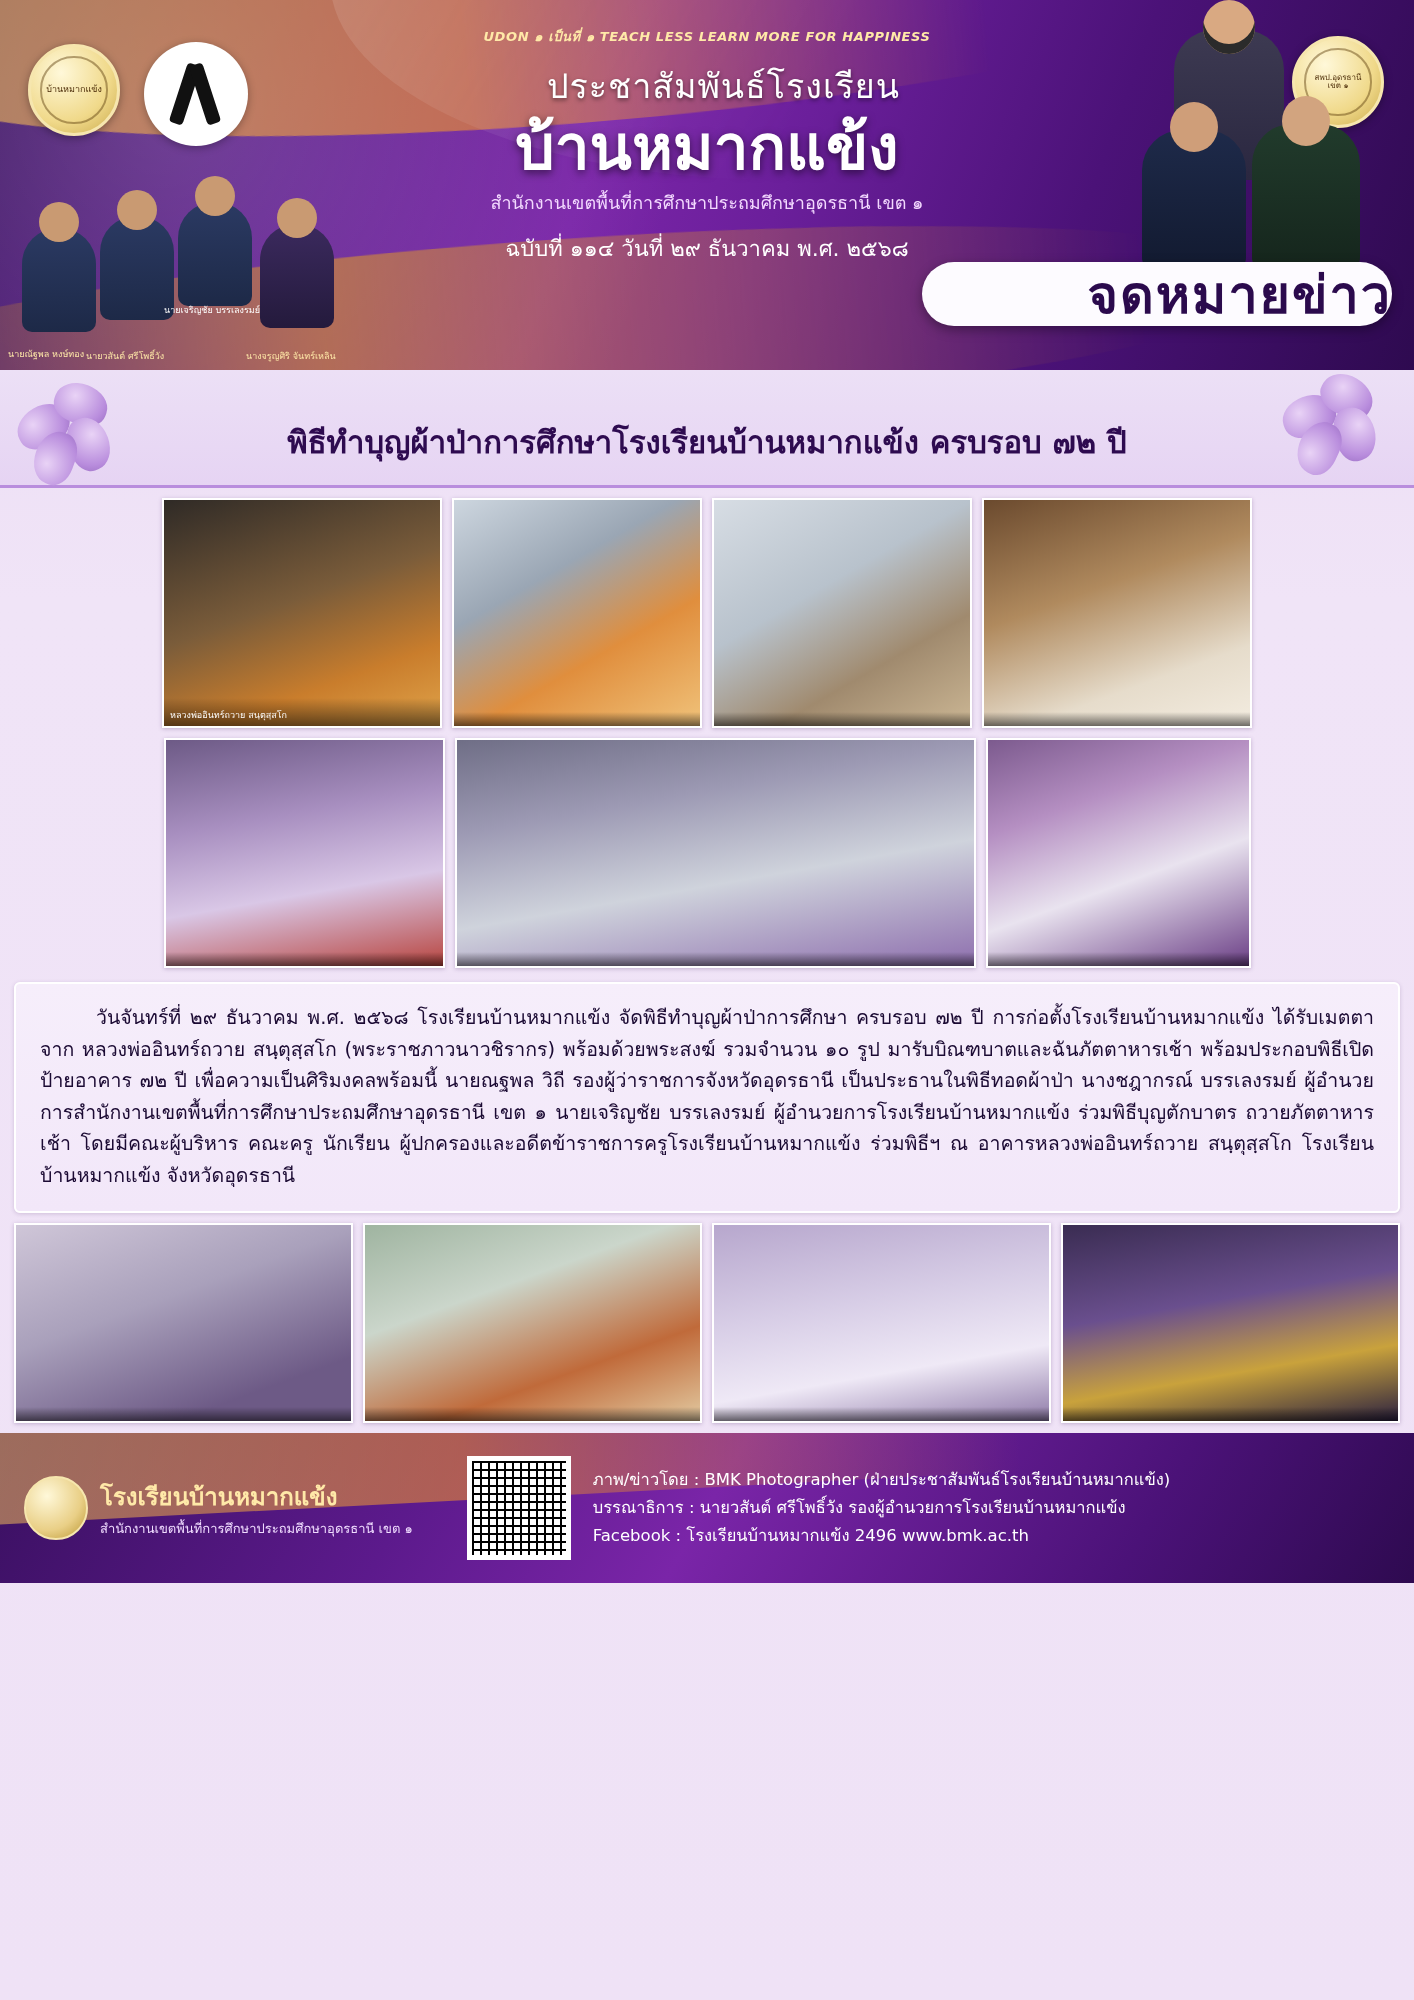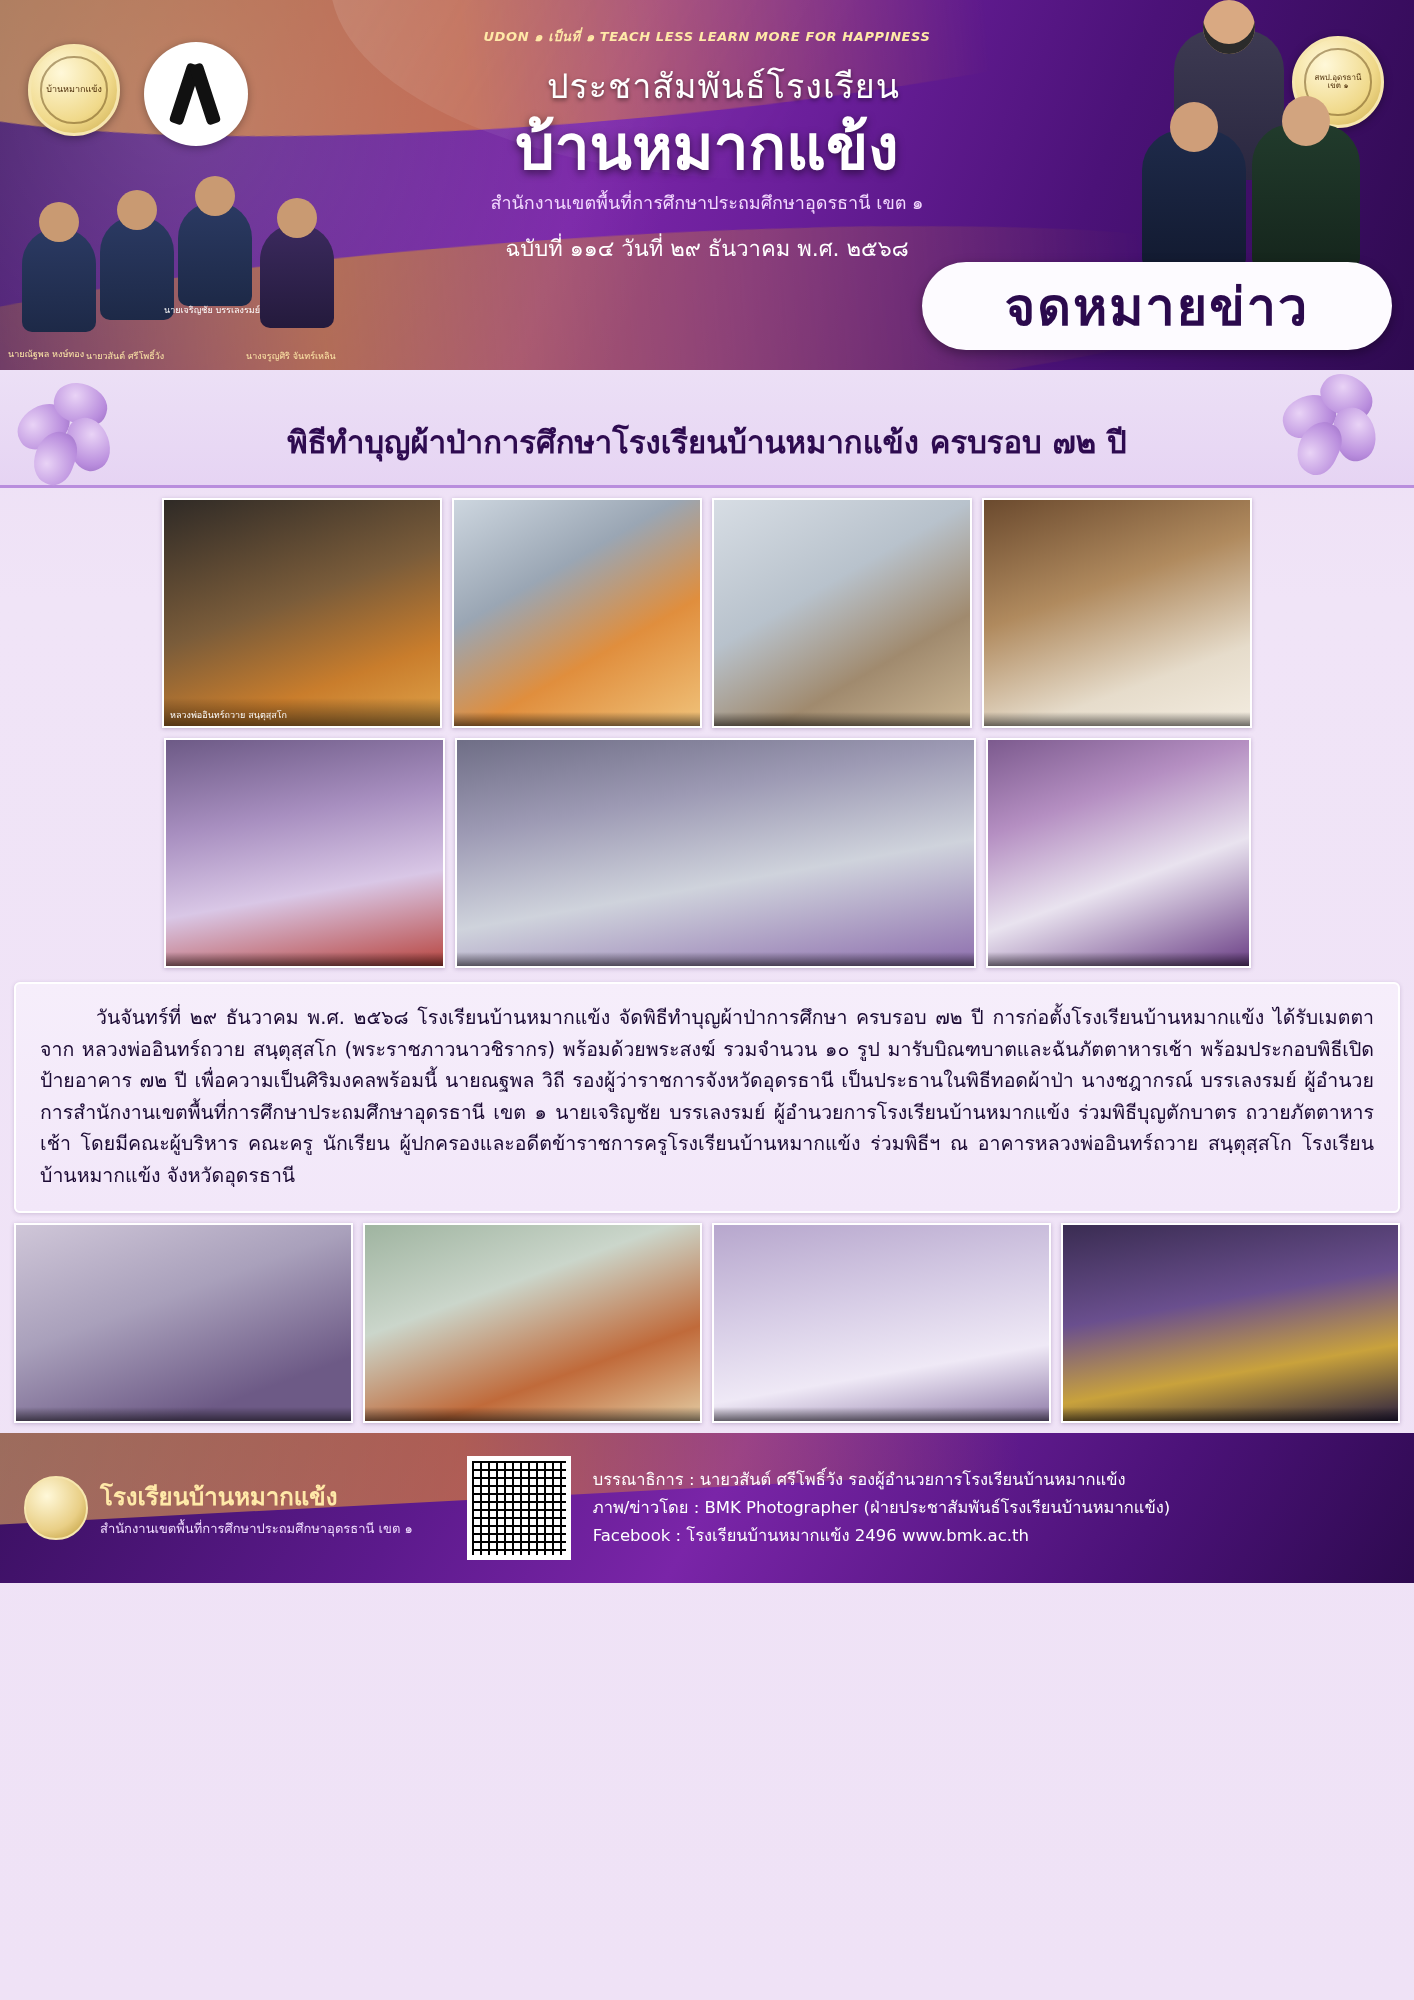--- a/index.html
+++ b/index.html
@@ -74,23 +74,23 @@
     color:#ffe9a8; font-size:13px; letter-spacing:.6px; font-weight:bold;font-style:italic;
   }
   .hdr-title1 { color:#ffffff; font-size:34px; font-weight:normal; margin-top:12px; letter-spacing:1px;
     text-shadow: 0 2px 4px rgba(0,0,0,.5); padding-left: 33px; }
   .hdr-title2 { color:#ffffff; font-size:62px; font-weight:bold; line-height:1.05; margin-top:2px;
     text-shadow: 0 3px 8px rgba(0,0,0,.55); }
   .hdr-sub { color:#f3d9ff; font-size:18px; margin-top:8px; }
   .hdr-issue { color:#ffffff; font-size:22px; margin-top:14px; }
 
   .newsletter-pill {
-    position:absolute; right:22px; top:262px; width:470px; height:88px;
+    position:absolute; right:22px; top:262px; width:470px; height:64px;
     background:#fdfbff; border-radius:48px;
-    display:flex; align-items:center; justify-content:center;
+    display:flex; align-items:center; justify-content:flex-end;
     box-shadow: 0 4px 12px rgba(0,0,0,.35);
   }
   .newsletter-pill span { font-size:52px; font-weight:bold; color:#2b0a4d; letter-spacing:2px; }
 
   
   .people-left { position:absolute; left:14px; top:218px; width:360px; height:150px; }
   .person {
     position:absolute; bottom:36px; width:74px; height:104px; border-radius:36px 36px 10px 10px;
     background: linear-gradient(180deg,#2b3a63 0%, #1d2947 100%);
   }
@@ -340,19 +340,19 @@
   <div class="footer">
     <div class="foot-logo"></div>
     <div class="foot-school">
       <div class="n1">โรงเรียนบ้านหมากแข้ง</div>
       <div class="n2">สำนักงานเขตพื้นที่การศึกษาประถมศึกษาอุดรธานี เขต ๑</div>
     </div>
     <div class="qr">
       <div class="qr-inner"></div>
     </div>
     <div class="foot-credits">
+      <div>ภาพ/ข่าวโดย : BMK Photographer (ฝ่ายประชาสัมพันธ์โรงเรียนบ้านหมากแข้ง)</div>
       <div>บรรณาธิการ : นายวสันต์ ศรีโพธิ์วัง  รองผู้อำนวยการโรงเรียนบ้านหมากแข้ง</div>
-      <div>ภาพ/ข่าวโดย : BMK Photographer (ฝ่ายประชาสัมพันธ์โรงเรียนบ้านหมากแข้ง)</div>
       <div>Facebook : โรงเรียนบ้านหมากแข้ง 2496   www.bmk.ac.th</div>
     </div>
   </div>
 
 </div>
 
 </body></html>

